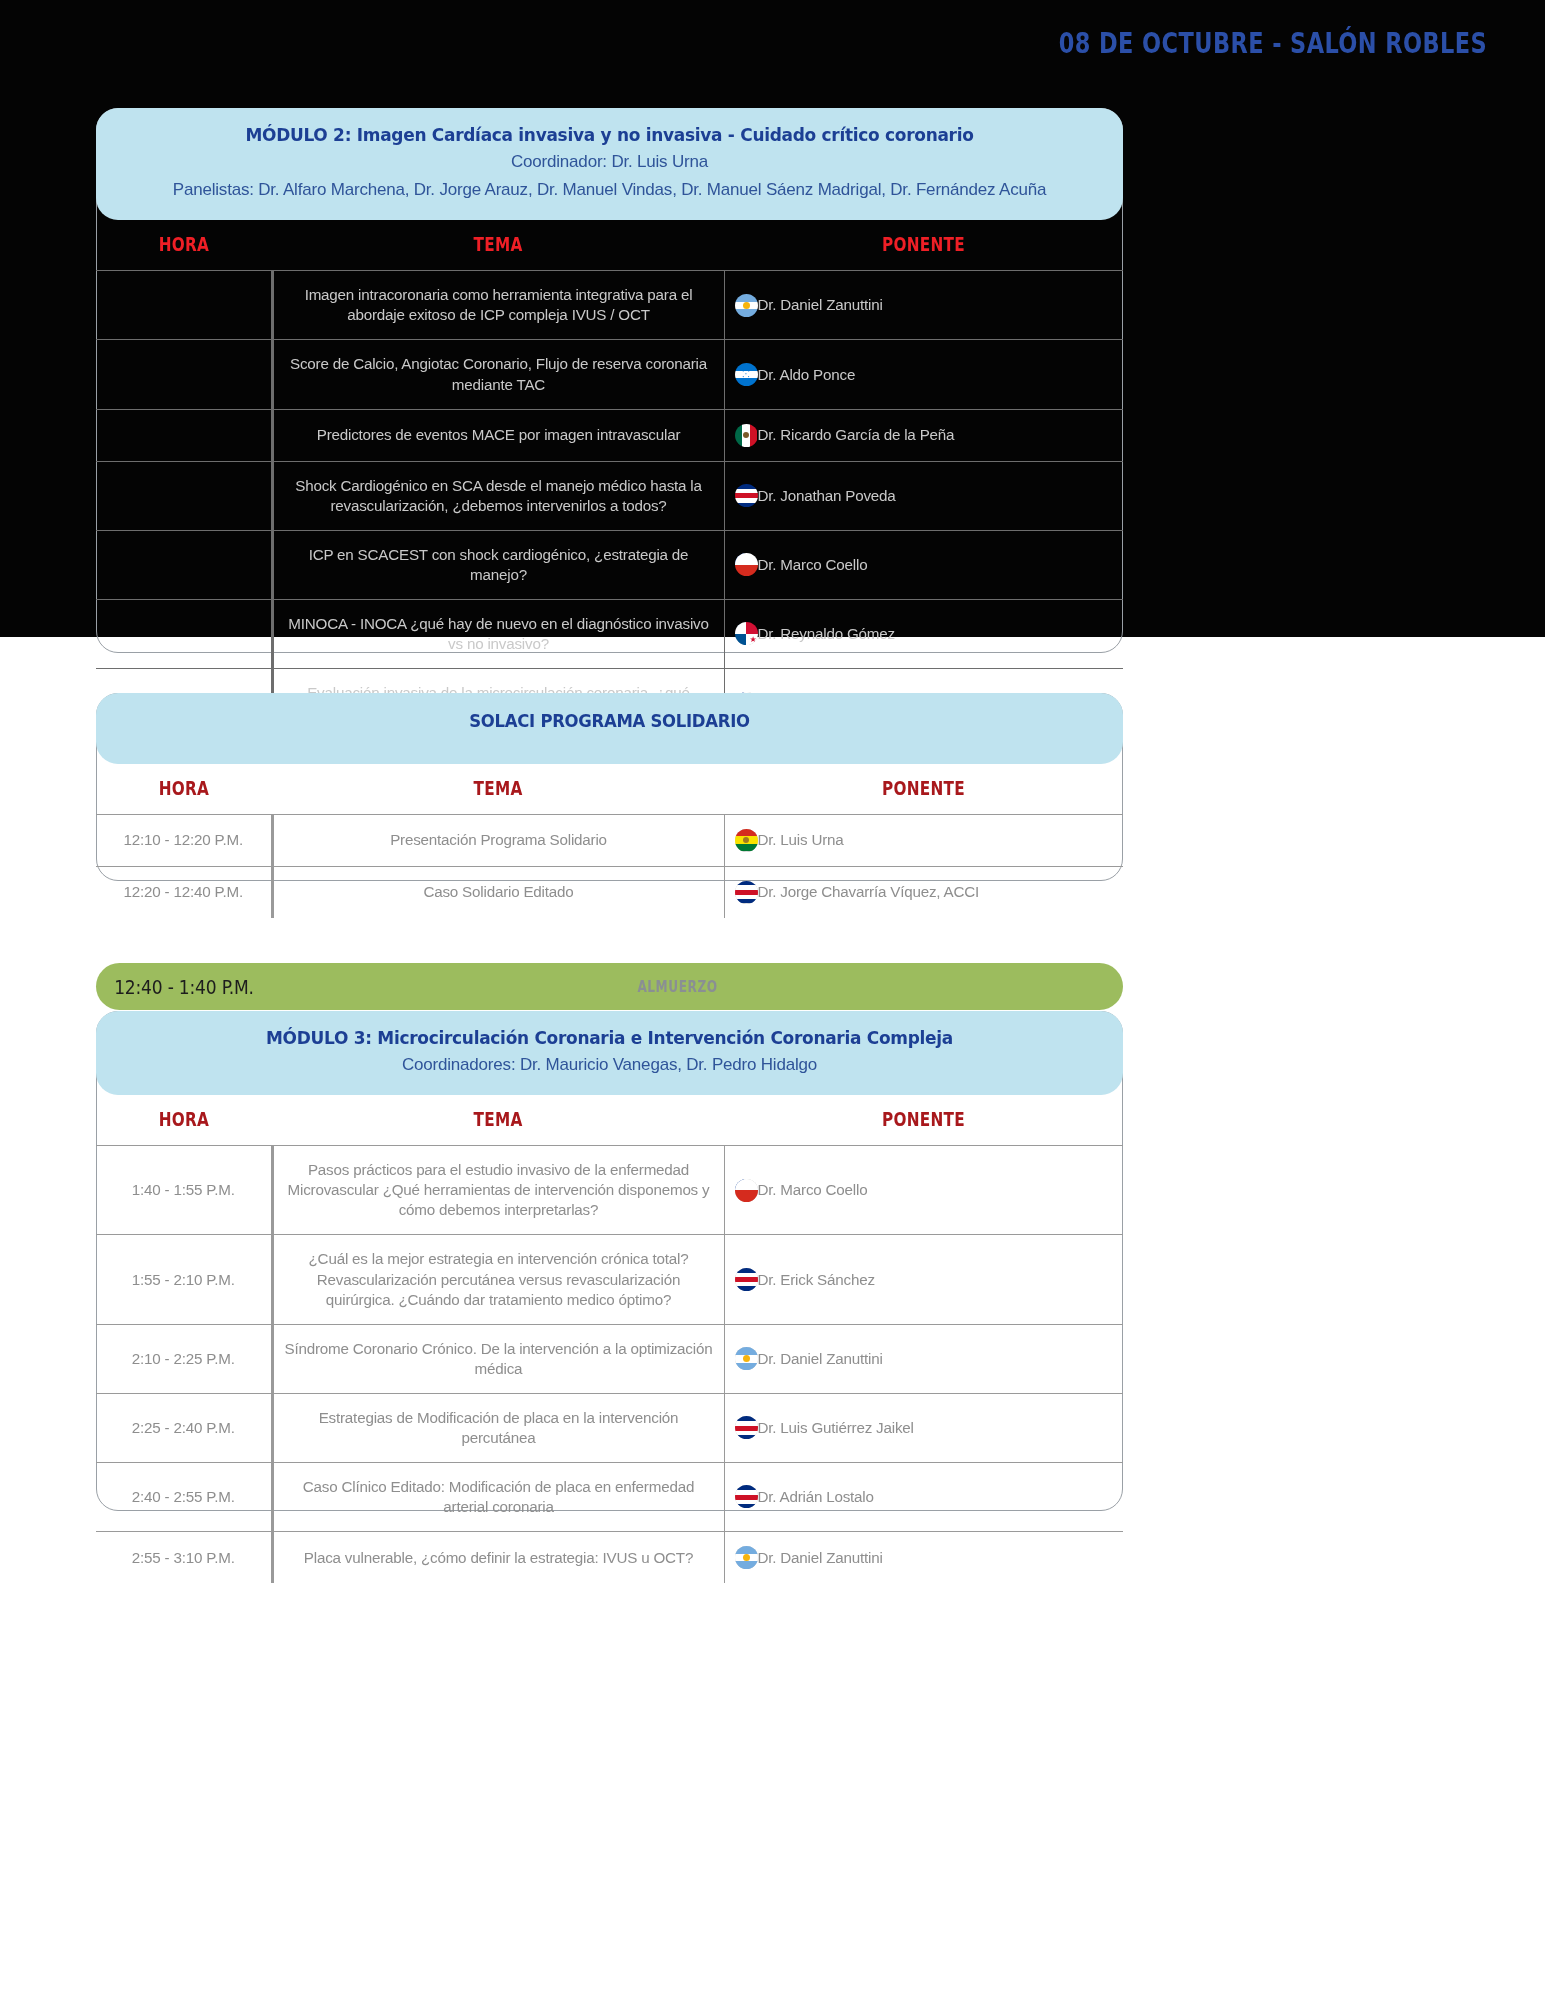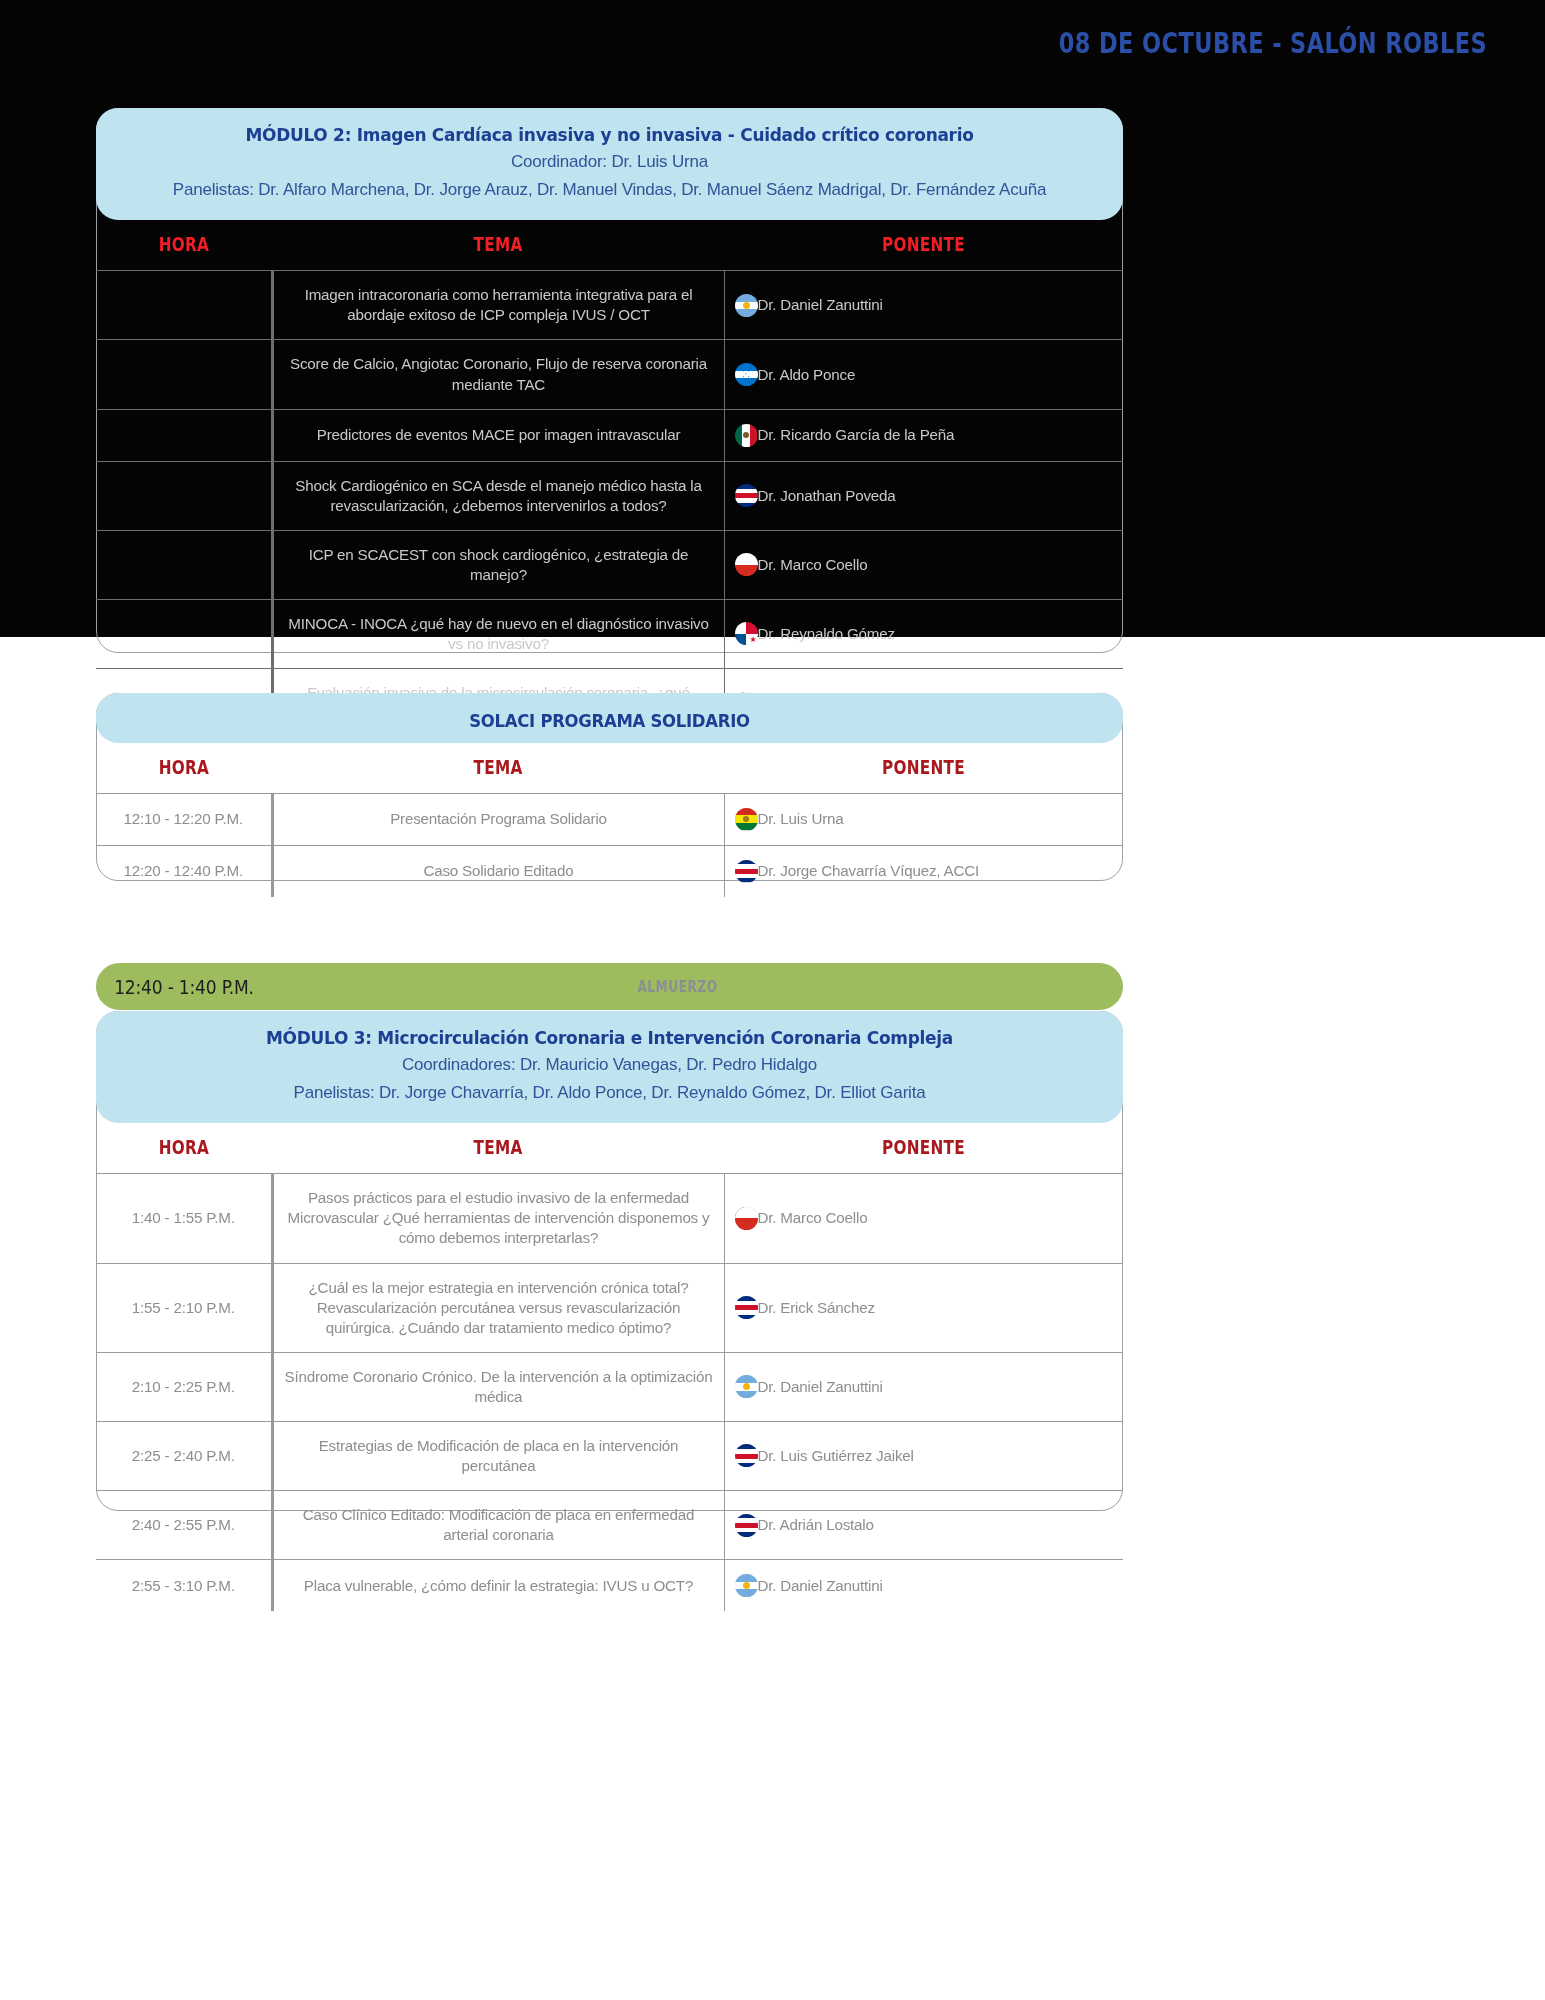--- a/index.html
+++ b/index.html
@@ -289,21 +289,21 @@
                 <span class="pon-name">Dr. Marco Coello</span>
               </div>
             </td>
           </tr>
         </tbody>
     </table>
   </div>
 
   <div class="card-outline" style="top:693px;height:188px;"></div>
   <div class="section light" style="top:693px;">
-    <div class="modhead single" style="padding:16px 40px 8px;">
+    <div class="modhead single" style="padding:16px 40px 29px;">
       <div class="title">SOLACI PROGRAMA SOLIDARIO</div>
     </div>
     <table class="sched">
       <colgroup>
           <col class="c-hora">
           <col class="c-tema">
           <col class="c-pon">
         </colgroup>
       <thead>
         <tr class="hdr">
@@ -350,21 +350,20 @@
   <div class="lunch" style="top:963px;">
     <div class="t">12:40 - 1:40 P.M.</div>
     <div class="l">ALMUERZO</div>
   </div>
 
   <div class="card-outline" style="top:1011px;height:500px;"></div>
   <div class="section light" style="top:1011px;">
     <div class="modhead">
       <div class="title">MÓDULO 3: Microcirculación Coronaria e Intervención Coronaria Compleja</div>
       <div class="sub">Coordinadores: Dr. Mauricio Vanegas, Dr. Pedro Hidalgo</div>
-      <div class="sub">Panelistas: Dr. Jorge Chavarría, Dr. Aldo Ponce, Dr. Reynaldo Gómez, Dr. Elliot Garita</div>
     </div>
     <table class="sched">
       <colgroup>
           <col class="c-hora">
           <col class="c-tema">
           <col class="c-pon">
         </colgroup>
       <thead>
         <tr class="hdr">
           <th>HORA</th>

